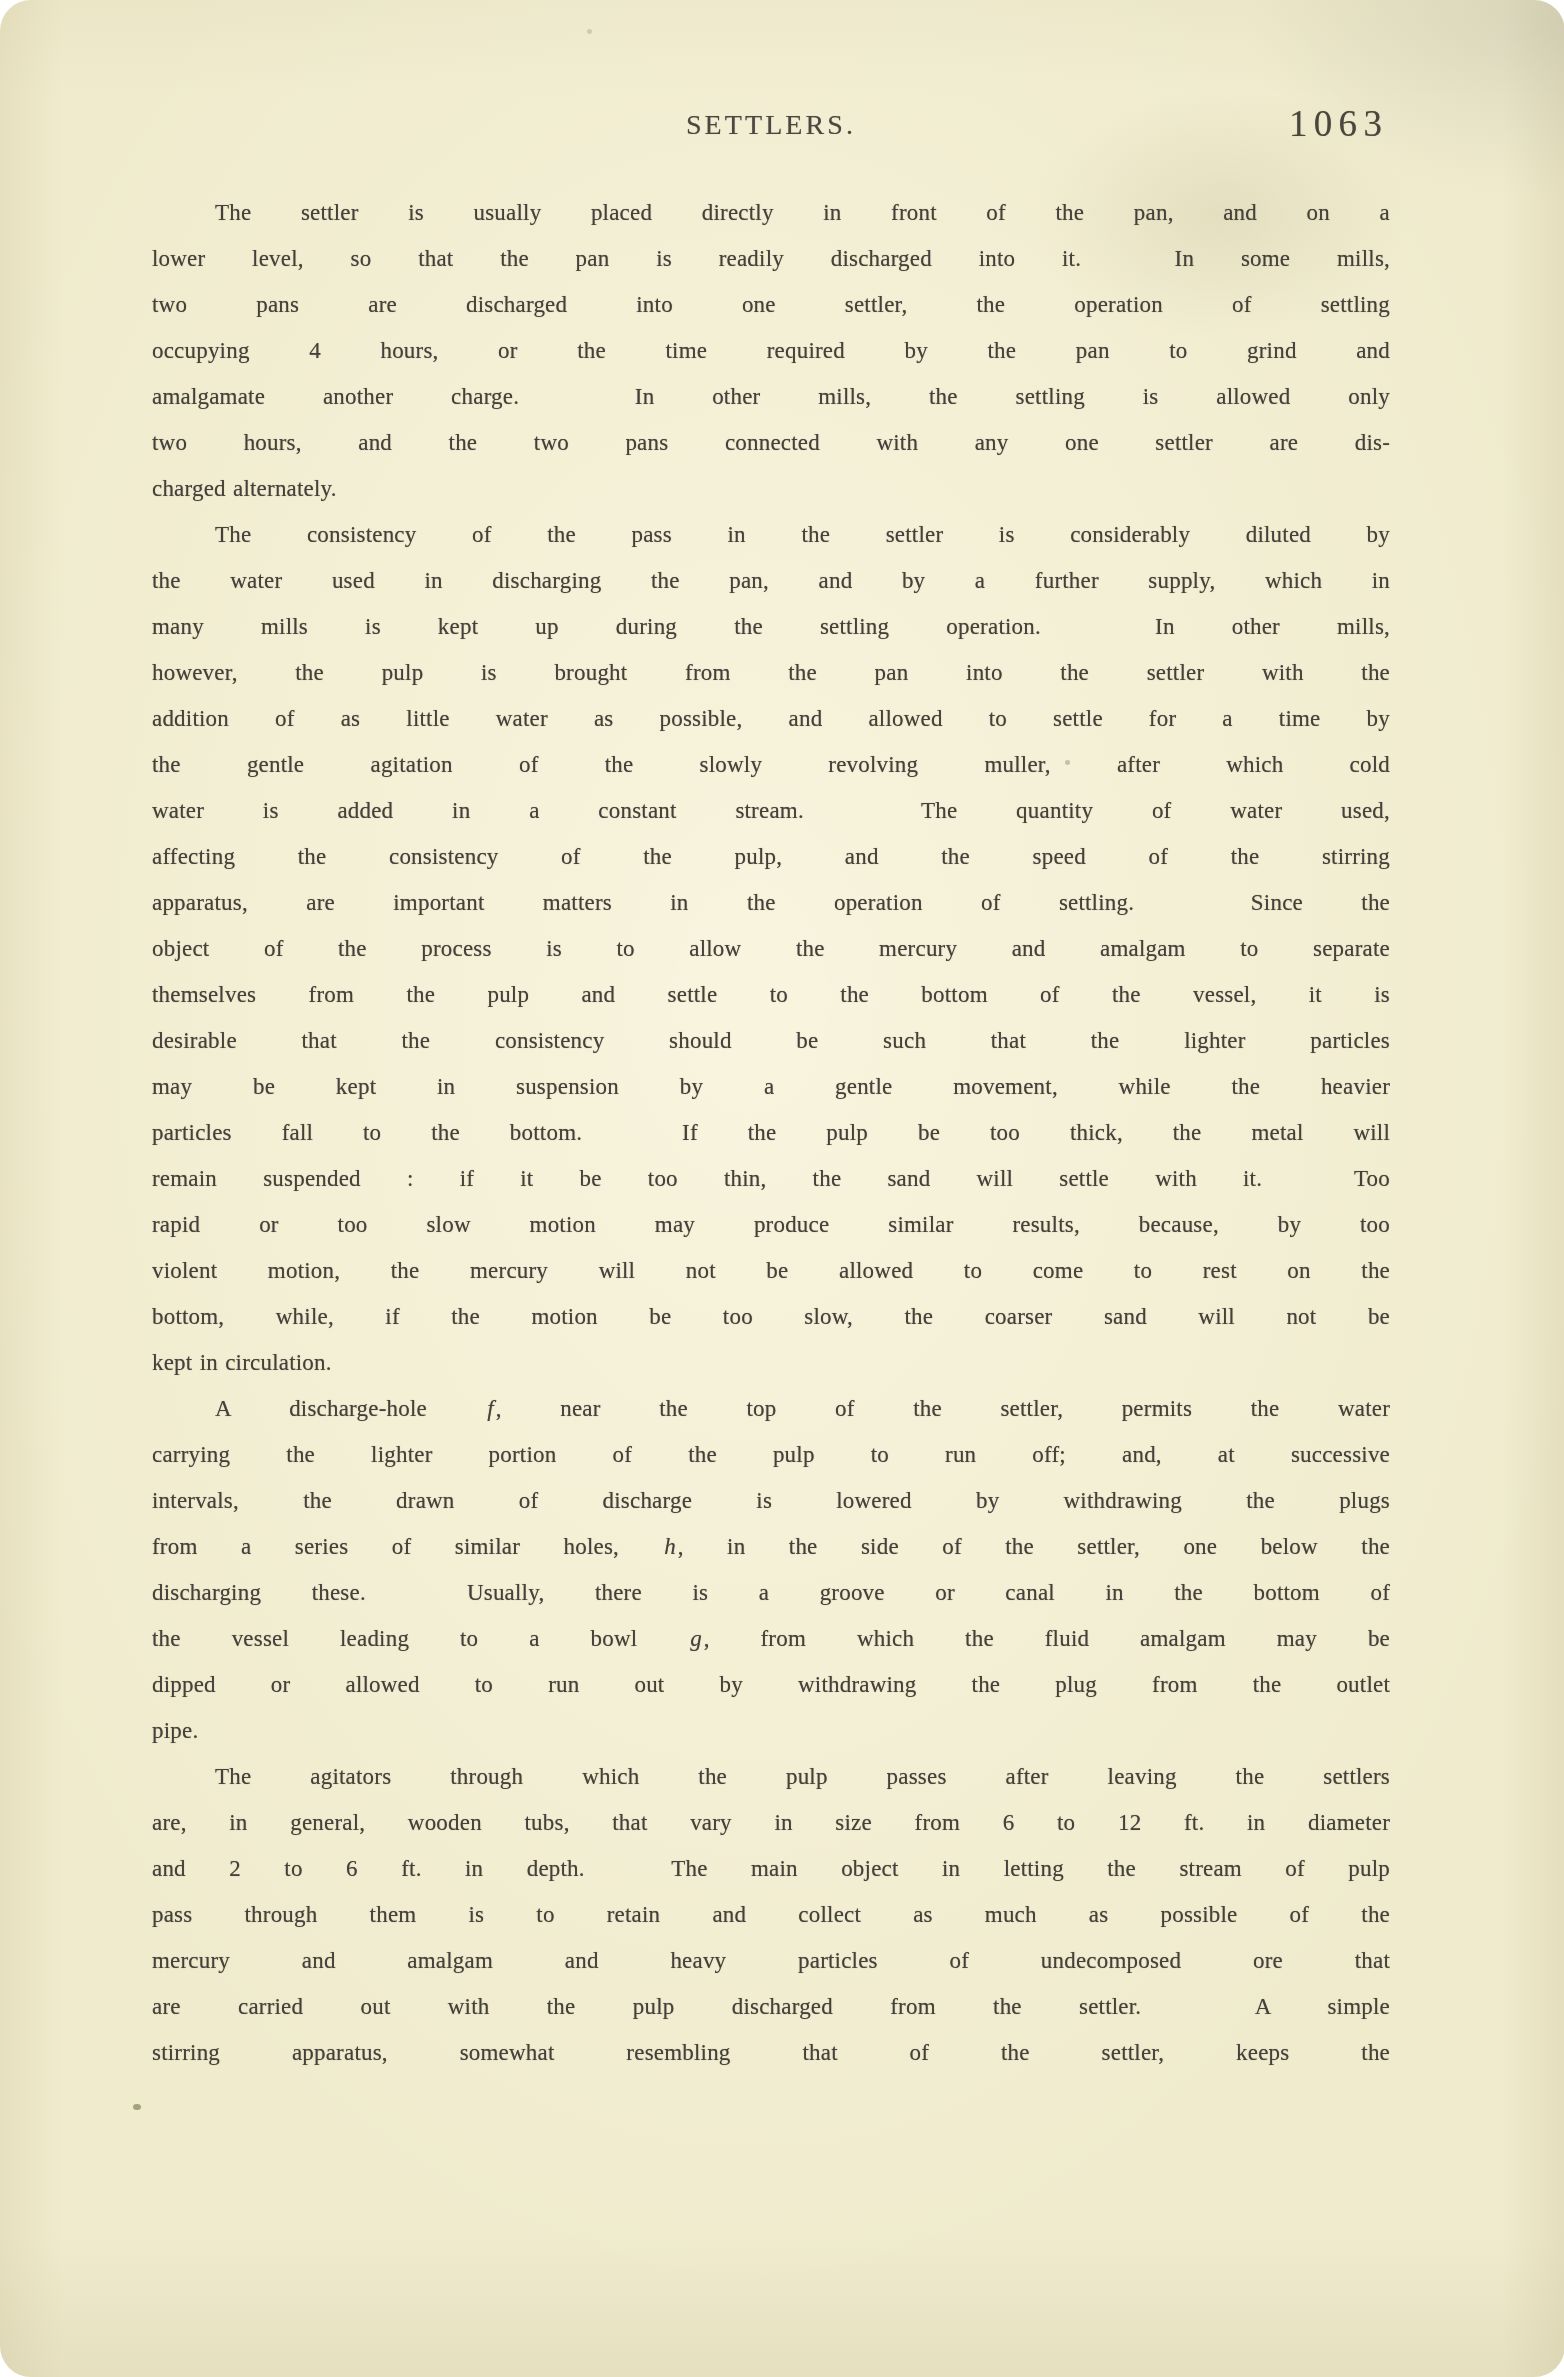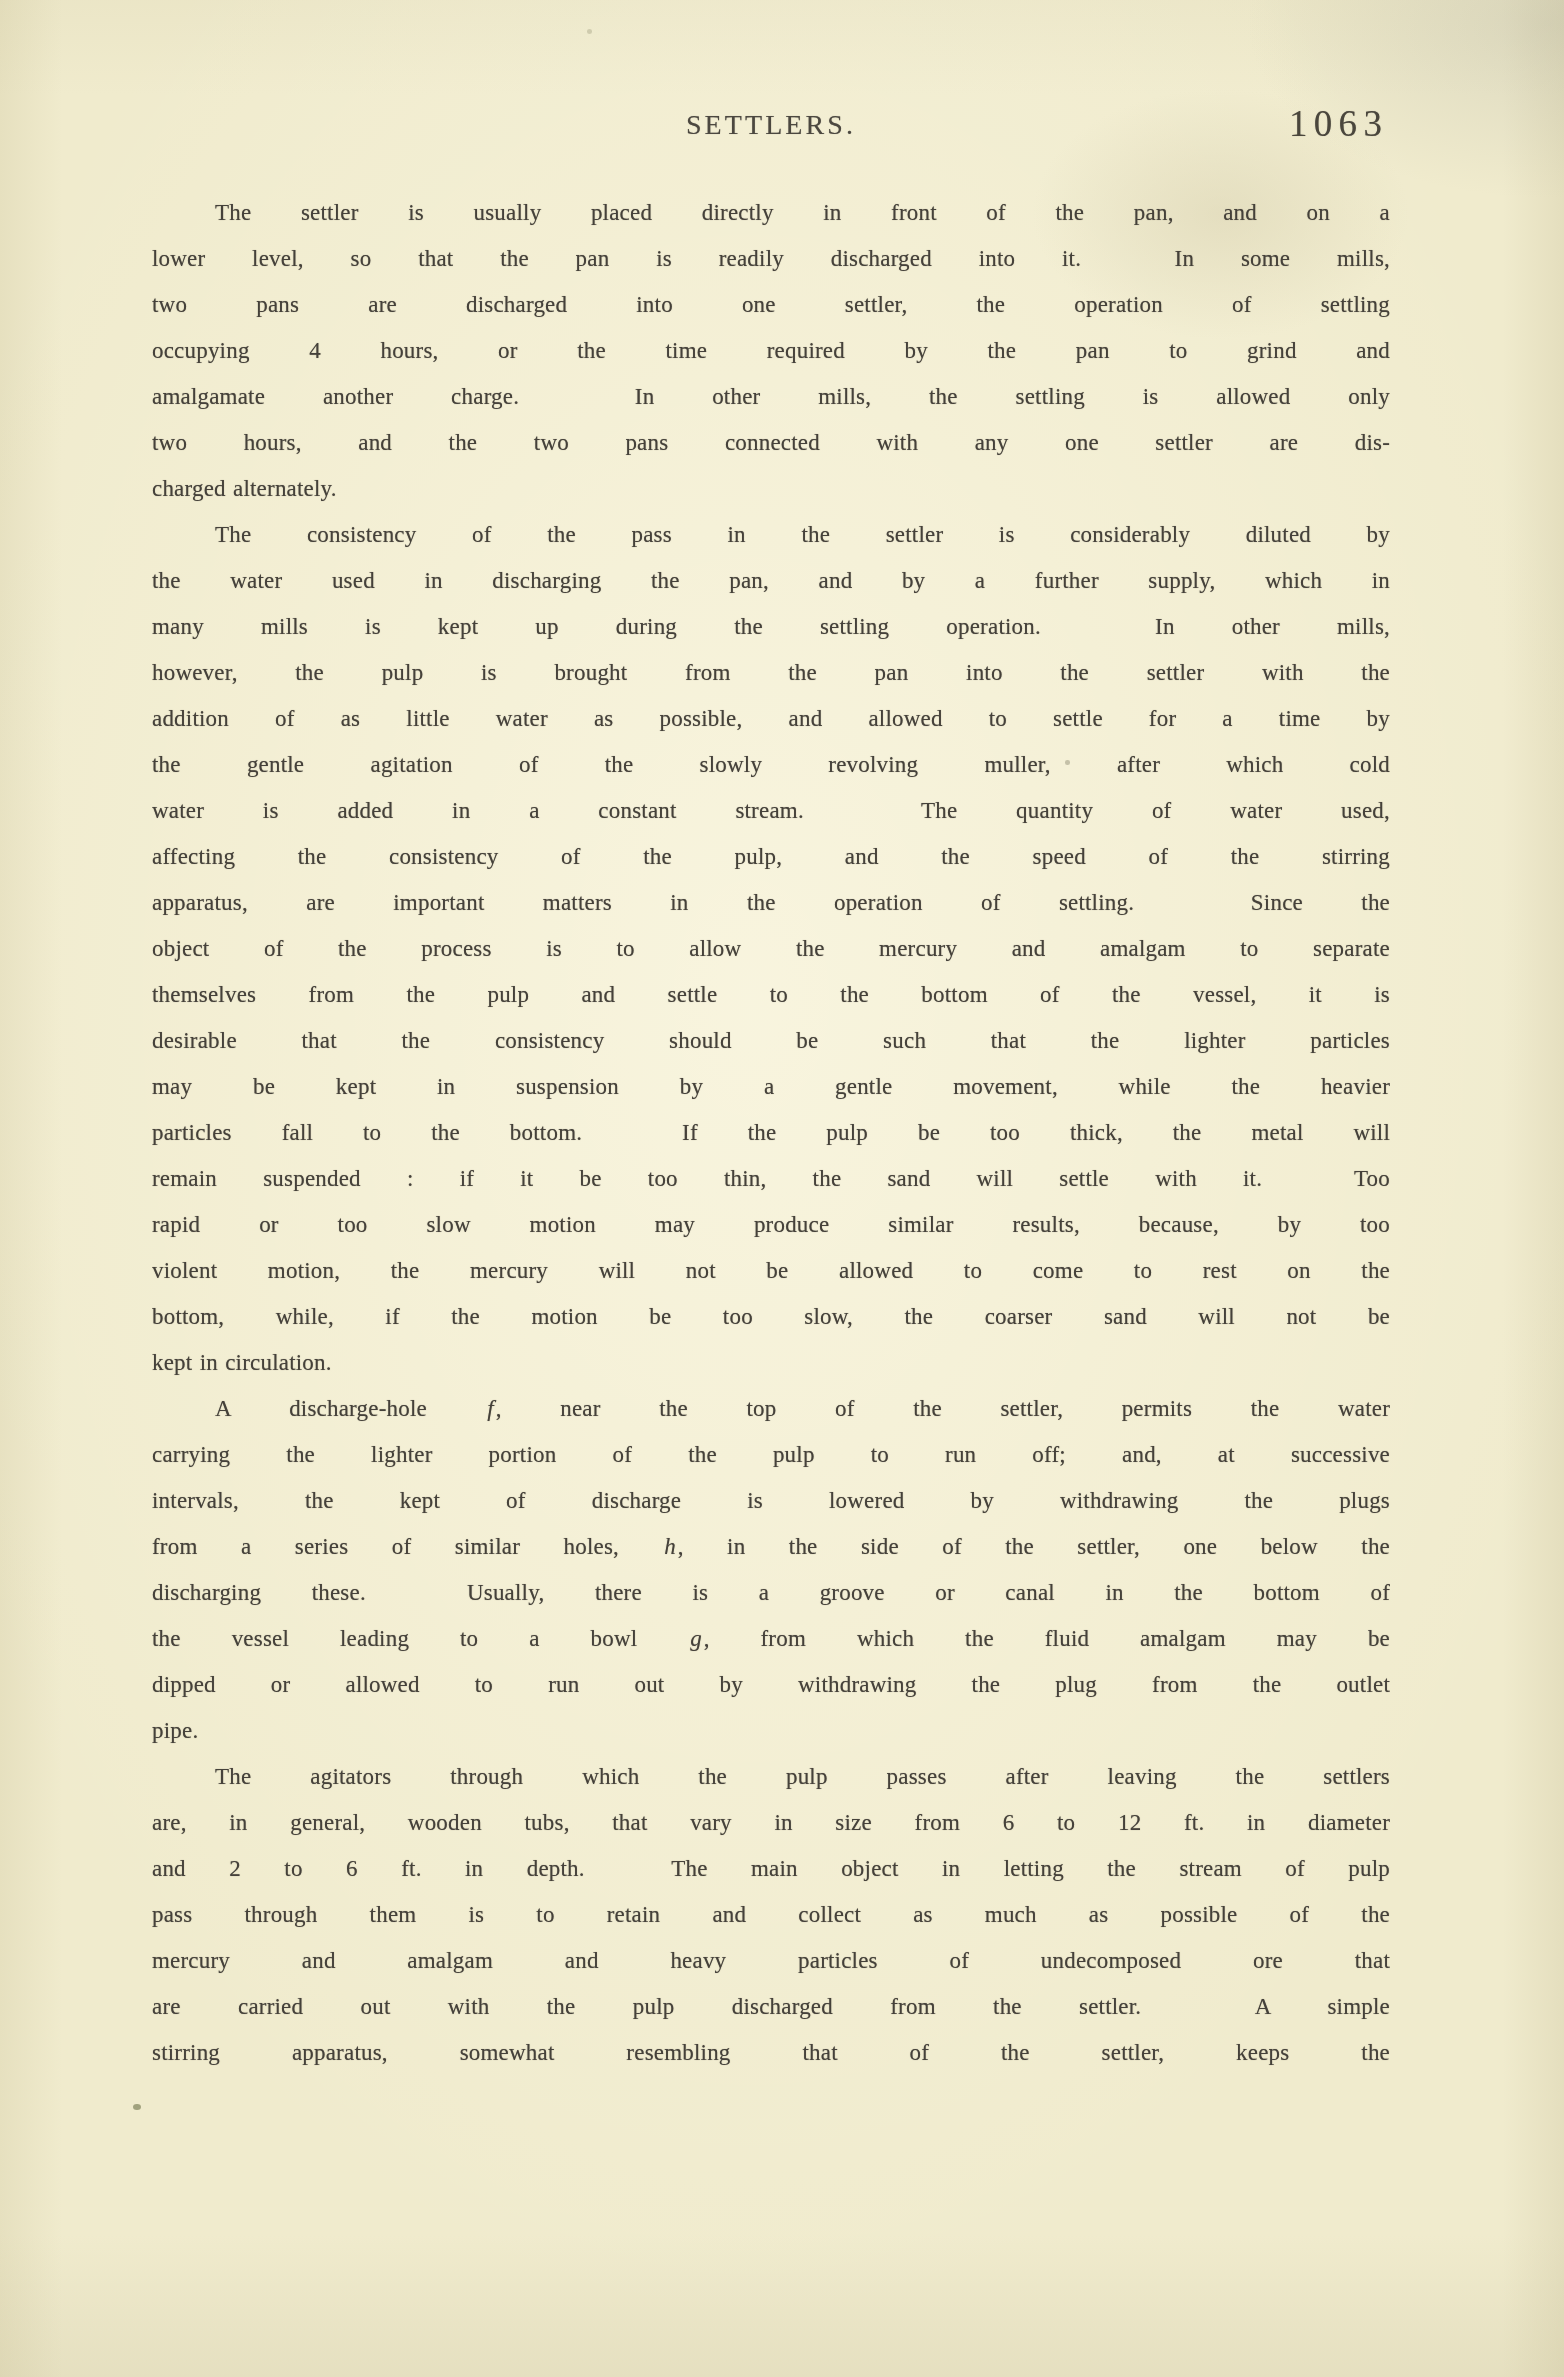--- a/index.html
+++ b/index.html
@@ -14,20 +14,21 @@
     position: relative;
     width: 1565px; height: 2377px;
     background-color: var(--paper);
     background-image:
       radial-gradient(ellipse 466px 269px at 99% 1%, rgba(168,168,152,0.28), rgba(168,168,152,0.0) 65%),
       radial-gradient(ellipse 269px 179px at 78% 9%, rgba(215,208,175,0.5), rgba(215,208,175,0.0) 70%),
       radial-gradient(ellipse 1120px 1703px at 48% 42%, rgba(255,252,236,0.55), rgba(255,252,236,0.0) 78%),
       linear-gradient(90deg, rgba(190,180,135,0.20) 0%, rgba(190,180,135,0.0) 4%, rgba(190,180,135,0.0) 96%, rgba(186,176,135,0.22) 100%),
       linear-gradient(180deg, rgba(205,198,160,0.14) 0%, rgba(205,198,160,0.0) 4%, rgba(205,198,160,0.0) 94%, rgba(186,178,140,0.20) 100%);
     color: var(--ink);
+    border-radius: 31px;
   }
   .running-head {
     position: absolute;
     left: 152px; top: 102px;
     width: 1238px; height: 54px;
   }
   .title {
     position: absolute;
     left: 50%; top: 7.2px;
     transform: translateX(-50%);
@@ -104,21 +105,21 @@
       <div class="line">desirable that the consistency should be such that the lighter particles</div>
       <div class="line">may be kept in suspension by a gentle movement, while the heavier</div>
       <div class="line">particles fall to the bottom.&nbsp; If the pulp be too thick, the metal will</div>
       <div class="line">remain suspended : if it be too thin, the sand will settle with it.&nbsp; Too</div>
       <div class="line">rapid or too slow motion may produce similar results, because, by too</div>
       <div class="line">violent motion, the mercury will not be allowed to come to rest on the</div>
       <div class="line">bottom, while, if the motion be too slow, the coarser sand will not be</div>
       <div class="line last">kept in circulation.</div>
       <div class="line indent">A discharge-hole <i>f</i>, near the top of the settler, permits the water</div>
       <div class="line">carrying the lighter portion of the pulp to run off; and, at successive</div>
-      <div class="line">intervals, the kept of discharge is lowered by withdrawing the plugs</div>
+      <div class="line">intervals, the drawn of discharge is lowered by withdrawing the plugs</div>
       <div class="line">from a series of similar holes, <i>h</i>, in the side of the settler, one below the</div>
       <div class="line">discharging these.&nbsp; Usually, there is a groove or canal in the bottom of</div>
       <div class="line">the vessel leading to a bowl <i>g</i>, from which the fluid amalgam may be</div>
       <div class="line">dipped or allowed to run out by withdrawing the plug from the outlet</div>
       <div class="line last">pipe.</div>
       <div class="line indent">The agitators through which the pulp passes after leaving the settlers</div>
       <div class="line">are, in general, wooden tubs, that vary in size from 6 to 12 ft. in diameter</div>
       <div class="line">and 2 to 6 ft. in depth.&nbsp; The main object in letting the stream of pulp</div>
       <div class="line">pass through them is to retain and collect as much as possible of the</div>
       <div class="line">mercury and amalgam and heavy particles of undecomposed ore that</div>

